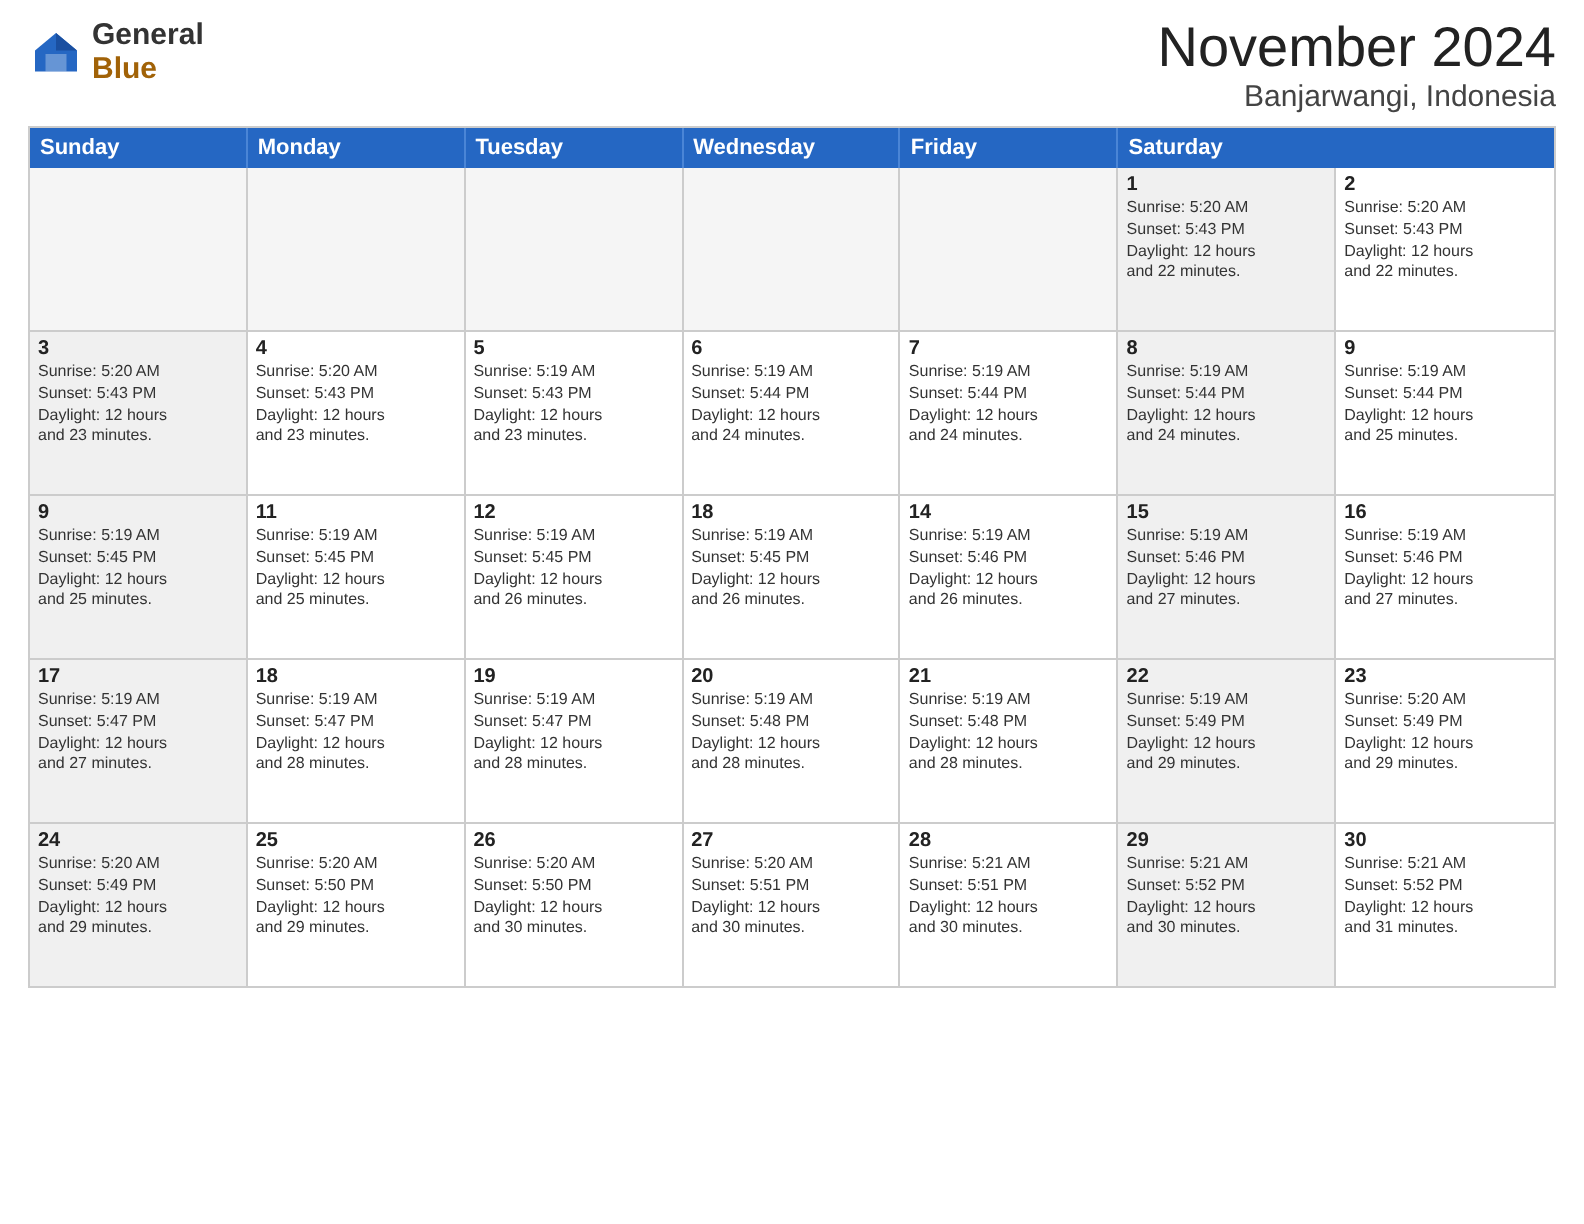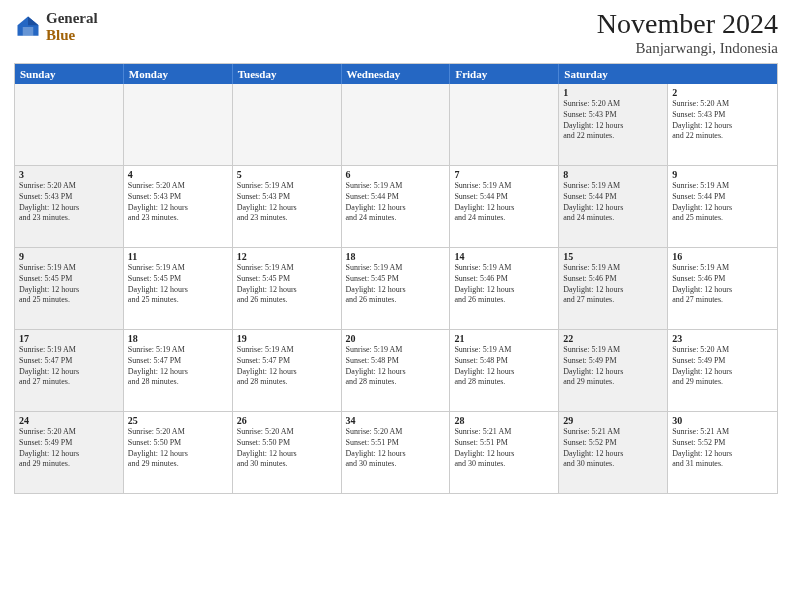--- a/index.html
+++ b/index.html
@@ -9,21 +9,20 @@
       width: 792px;
       height: 612px;
       overflow: hidden;
     }
     .page {
       width: 792px;
       height: 504px;
       padding: 10px 14px 10px 14px;
       display: flex;
       flex-direction: column;
-      font-family: Liberation Serif, serif;
     }
     .header {
       display: flex;
       justify-content: space-between;
       align-items: flex-start;
       margin-bottom: 6px;
     }
     .logo {
       display: flex;
       align-items: center;
@@ -341,21 +340,21 @@
 and 29 minutes.</div>
           </div>
           <div class="cal-cell">
             <span class="day-num">26</span>
             <div class="cell-info" style="white-space: pre-line;">Sunrise: 5:20 AM
 Sunset: 5:50 PM
 Daylight: 12 hours
 and 30 minutes.</div>
           </div>
           <div class="cal-cell">
-            <span class="day-num">34</span>
+            <span class="day-num">27</span>
             <div class="cell-info" style="white-space: pre-line;">Sunrise: 5:20 AM
 Sunset: 5:51 PM
 Daylight: 12 hours
 and 30 minutes.</div>
           </div>
           <div class="cal-cell">
             <span class="day-num">28</span>
             <div class="cell-info" style="white-space: pre-line;">Sunrise: 5:21 AM
 Sunset: 5:51 PM
 Daylight: 12 hours

